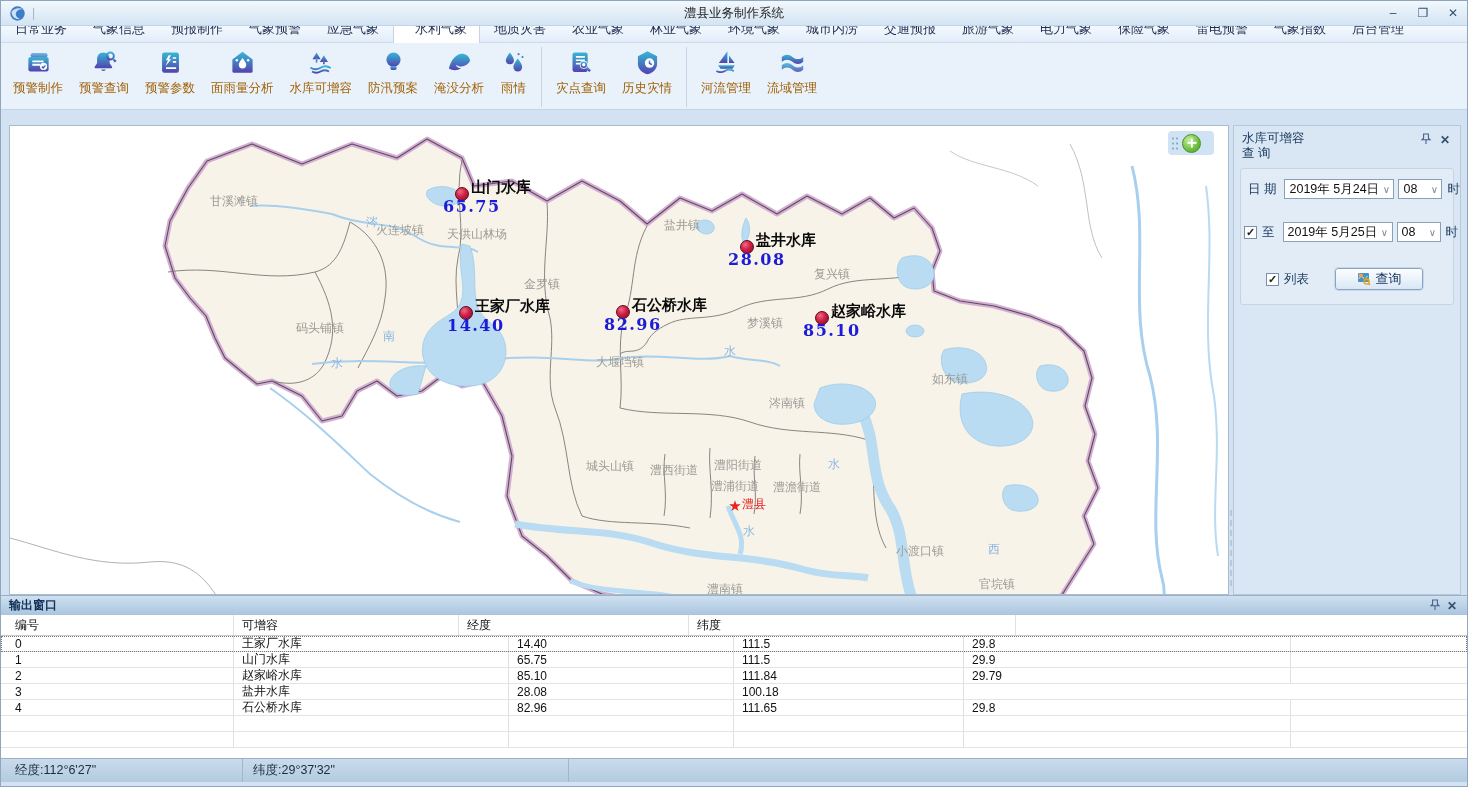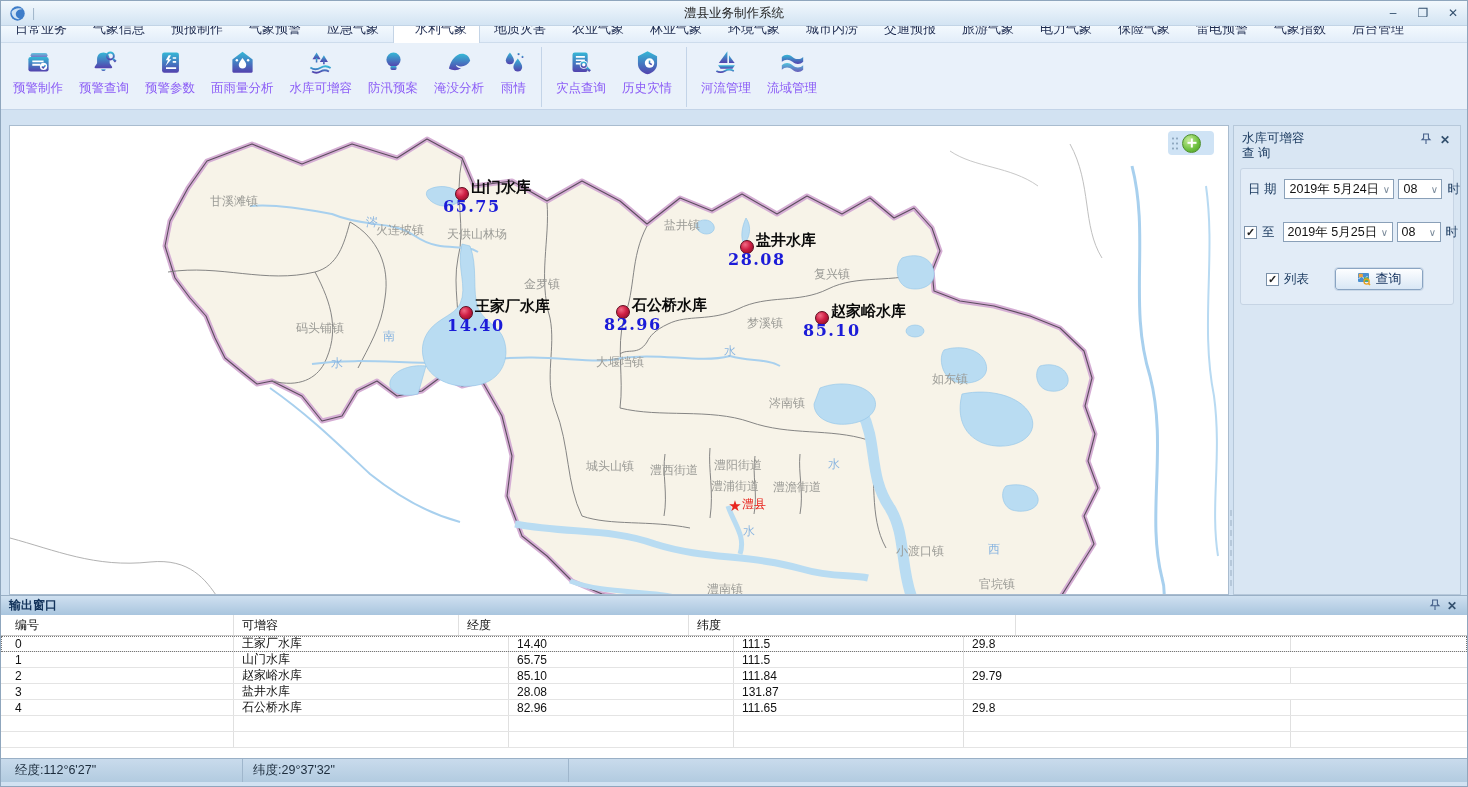--- a/index.html
+++ b/index.html
@@ -16,21 +16,21 @@
 
   
   .menubar { height:17px; background:linear-gradient(#f3f9fe,#e2edf9); display:flex; align-items:flex-end; padding-left:2px; border-bottom:1px solid #cddcec; }
   .mi { font-size:13px; color:#1d2b50; padding:3px 12px 4px 12px; margin-right:2px; white-space:nowrap; }
   .mi.active { background:#ffffff; border:1px solid #c4d4e6; border-bottom:none; border-radius:3px 3px 0 0; padding-bottom:5px; margin-bottom:-1px;padding-left:21px; }
 
   
   .toolbar { height:67px; background:#e9f1fa; display:flex; align-items:stretch; padding:2px 4px 0 4px; border-bottom:1px solid #c3d4e8; }
   .tbb { display:flex; flex-direction:column; align-items:center; justify-content:flex-start; padding:4px 8px 2px 8px; }
   .tbb svg { width:27px; height:27px; }
-  .tblb { font-size:12.5px; color:#8b5cf6; margin-top:4px; white-space:nowrap; }
+  .tblb { font-size:12.5px; color:#a16207; margin-top:4px; white-space:nowrap; }
   .tbsep { width:1px; background:#c3d4e8; margin:2px 6px; }
 
   
   .main { height:470px; display:flex; margin-top:15px; }
   .mappanel { width:1220px; height:470px; margin-left:8px; background:#ffffff; position:relative; border:1px solid #a9bccf; overflow:hidden; }
   .mapsvg { position:absolute; left:0; top:0; }
   .ovl { position:absolute; left:0; top:0; width:100%; height:100%; }
   .town { position:absolute; transform:translate(-50%,-50%); font-size:12px; color:#9b9b96; white-space:nowrap; }
   .rvl { position:absolute; transform:translate(-50%,-50%); font-size:12px; color:#8ab5e0; }
   .res { position:absolute; }
@@ -490,35 +490,36 @@
             <div class="tc" style="width: 225px;">14.40</div>
             <div class="tc" style="width: 230px;">111.5</div>
             <div class="tc" style="width: 327px;">29.8</div>
             <div class="tc" style="flex: 1 1 0%; border-right: none;"></div>
           </div>
           <div class="trow">
             <div class="tc" style="width: 233px;">1</div>
             <div class="tc" style="width: 275px;">山门水库</div>
             <div class="tc" style="width: 225px;">65.75</div>
             <div class="tc" style="width: 230px;">111.5</div>
+            <div class="tc" style="width: 327px;">29.9</div>
             <div class="tc" style="flex: 1 1 0%; border-right: none;"></div>
           </div>
           <div class="trow">
             <div class="tc" style="width: 233px;">2</div>
             <div class="tc" style="width: 275px;">赵家峪水库</div>
             <div class="tc" style="width: 225px;">85.10</div>
             <div class="tc" style="width: 230px;">111.84</div>
             <div class="tc" style="width: 327px;">29.79</div>
             <div class="tc" style="flex: 1 1 0%; border-right: none;"></div>
           </div>
           <div class="trow">
             <div class="tc" style="width: 233px;">3</div>
             <div class="tc" style="width: 275px;">盐井水库</div>
             <div class="tc" style="width: 225px;">28.08</div>
-            <div class="tc" style="width: 230px;">131.87</div>
+            <div class="tc" style="width: 230px;">100.18</div>
             <div class="tc" style="flex: 1 1 0%; border-right: none;"></div>
           </div>
           <div class="trow">
             <div class="tc" style="width: 233px;">4</div>
             <div class="tc" style="width: 275px;">石公桥水库</div>
             <div class="tc" style="width: 225px;">82.96</div>
             <div class="tc" style="width: 230px;">111.65</div>
             <div class="tc" style="width: 327px;">29.8</div>
             <div class="tc" style="flex: 1 1 0%; border-right: none;"></div>
           </div>

